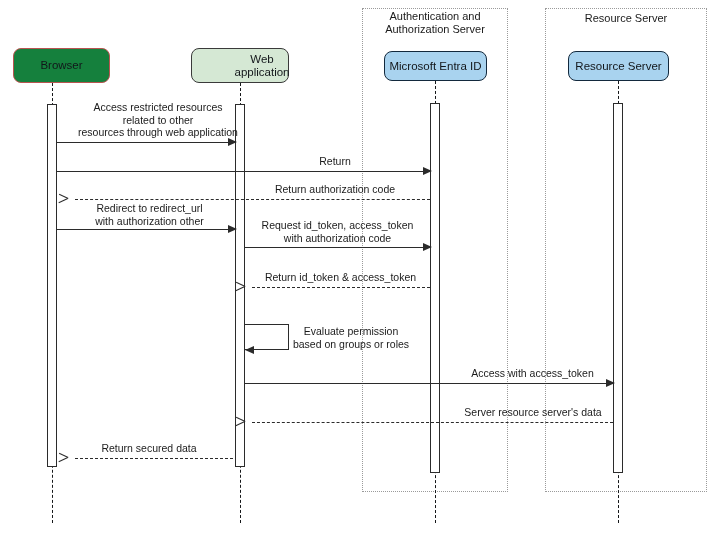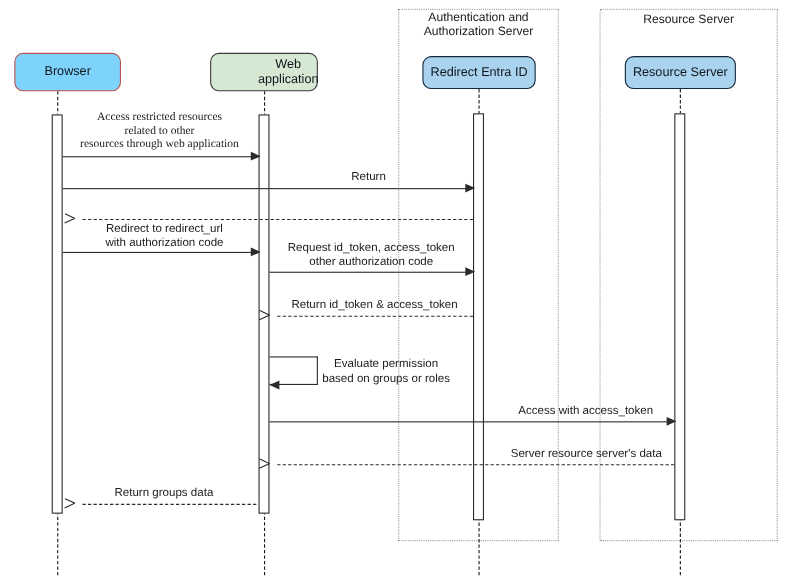--- a/index.html
+++ b/index.html
@@ -34,21 +34,21 @@
     border:1.4px solid #20272b;
     border-radius:8px;
     display:flex;
     align-items:center;
     justify-content:center;
     font-size:11.5px;
     color:#12161a;
     text-align:center;
     line-height:13px;
   }
-  .actor.pink{background:#7dd3fc;border-color:#b85450;}
+  .actor.pink{background:#15803d;border-color:#b85450;}
   .actor.green{background:#d5e8d4;border-color:#3a3a3a;padding-left:44px;}
   .actor.blue{background:#a9d3ef;border-color:#13293d;}
 
   
   .lifeline{
     position:absolute;
     width:0;
     border-left:1.4px dashed #16181a;
   }
   
@@ -124,57 +124,58 @@
   <div class="group-title" style="left:362px;top:10px;width:146px;">Authentication and
 Authorization Server</div>
 
   <div class="group-box" style="left:545px;top:8px;width:162px;height:484px;"></div>
   <div class="group-title" style="left:545px;top:12px;width:162px;">Resource Server</div>
 
   <div class="actor pink" style="left:13px;top:48px;width:97px;height:35px;">Browser</div>
 
   <div class="actor green" style="left:191px;top:48px;width:98px;height:35px;">Web application</div>
 
-  <div class="actor blue" style="left:384px;top:51px;width:103px;height:30px;">Redirect Entra ID</div>
+  <div class="actor blue" style="left:384px;top:51px;width:103px;height:30px;">Microsoft Entra ID</div>
 
   <div class="actor blue" style="left:568px;top:51px;width:101px;height:30px;">Resource Server</div>
 
   <div class="lifeline" style="left:52px;top:83px;height:440px;"></div>
   <div class="lifeline" style="left:240px;top:83px;height:440px;"></div>
   <div class="lifeline" style="left:435px;top:81px;height:442px;"></div>
   <div class="lifeline" style="left:618px;top:81px;height:442px;"></div>
 
   <div class="activation" style="left:47px;top:104px;width:10px;height:363px;"></div>
   <div class="activation" style="left:235px;top:104px;width:10px;height:363px;"></div>
   <div class="activation" style="left:430px;top:103px;width:10px;height:370px;"></div>
   <div class="activation" style="left:613px;top:103px;width:10px;height:370px;"></div>
 
-  <div class="msg-label" style="left:55px;top:101px;width:180px;font-family:Liberation Serif, serif;">Access restricted resources
+  <div class="msg-label" style="left:68px;top:101px;width:180px;">Access restricted resources
 related to other
 resources through web application</div>
   <div class="msg-line" style="left:57px;top:142px;width:176px;"></div>
   <div class="arrow-head right filled" style="left:228px;top:137.5px;"></div>
 
   <div class="msg-label" style="left:240px;top:155px;width:190px;">Return</div>
   <div class="msg-line" style="left:57px;top:171px;width:371px;"></div>
   <div class="arrow-head right filled" style="left:423px;top:166.5px;"></div>
 
+  <div class="msg-label" style="left:240px;top:183px;width:190px;">Return authorization code</div>
   <div class="msg-line dashed" style="left:75px;top:199px;width:355px;"></div>
   <div class="arrow-open left" style="left:68px;top:199px;">
       <span class="a"></span>
       <span class="b"></span>
     </div>
 
   <div class="msg-label" style="left:62px;top:202px;width:175px;">Redirect to redirect_url
-with authorization code</div>
+with authorization other</div>
   <div class="msg-line" style="left:57px;top:229px;width:176px;"></div>
   <div class="arrow-head right filled" style="left:228px;top:224.5px;"></div>
 
   <div class="msg-label" style="left:245px;top:219px;width:185px;">Request id_token, access_token
-other authorization code</div>
+with authorization code</div>
   <div class="msg-line" style="left:245px;top:247px;width:183px;"></div>
   <div class="arrow-head right filled" style="left:423px;top:242.5px;"></div>
 
   <div class="msg-label" style="left:248px;top:271px;width:185px;">Return id_token &amp; access_token</div>
   <div class="msg-line dashed" style="left:252px;top:287px;width:178px;"></div>
   <div class="arrow-open left" style="left:245px;top:287px;">
       <span class="a"></span>
       <span class="b"></span>
     </div>
 
@@ -187,20 +188,20 @@
   <div class="msg-line" style="left:245px;top:383px;width:366px;"></div>
   <div class="arrow-head right filled" style="left:606px;top:378.5px;"></div>
 
   <div class="msg-label" style="left:447px;top:406px;width:172px;">Server resource server's data</div>
   <div class="msg-line dashed" style="left:252px;top:422px;width:361px;"></div>
   <div class="arrow-open left" style="left:245px;top:422px;">
       <span class="a"></span>
       <span class="b"></span>
     </div>
 
-  <div class="msg-label" style="left:63px;top:442px;width:172px;">Return groups data</div>
+  <div class="msg-label" style="left:63px;top:442px;width:172px;">Return secured data</div>
   <div class="msg-line dashed" style="left:75px;top:458px;width:158px;"></div>
   <div class="arrow-open left" style="left:68px;top:458px;">
       <span class="a"></span>
       <span class="b"></span>
     </div>
 
 </div>
 
 </body></html>

